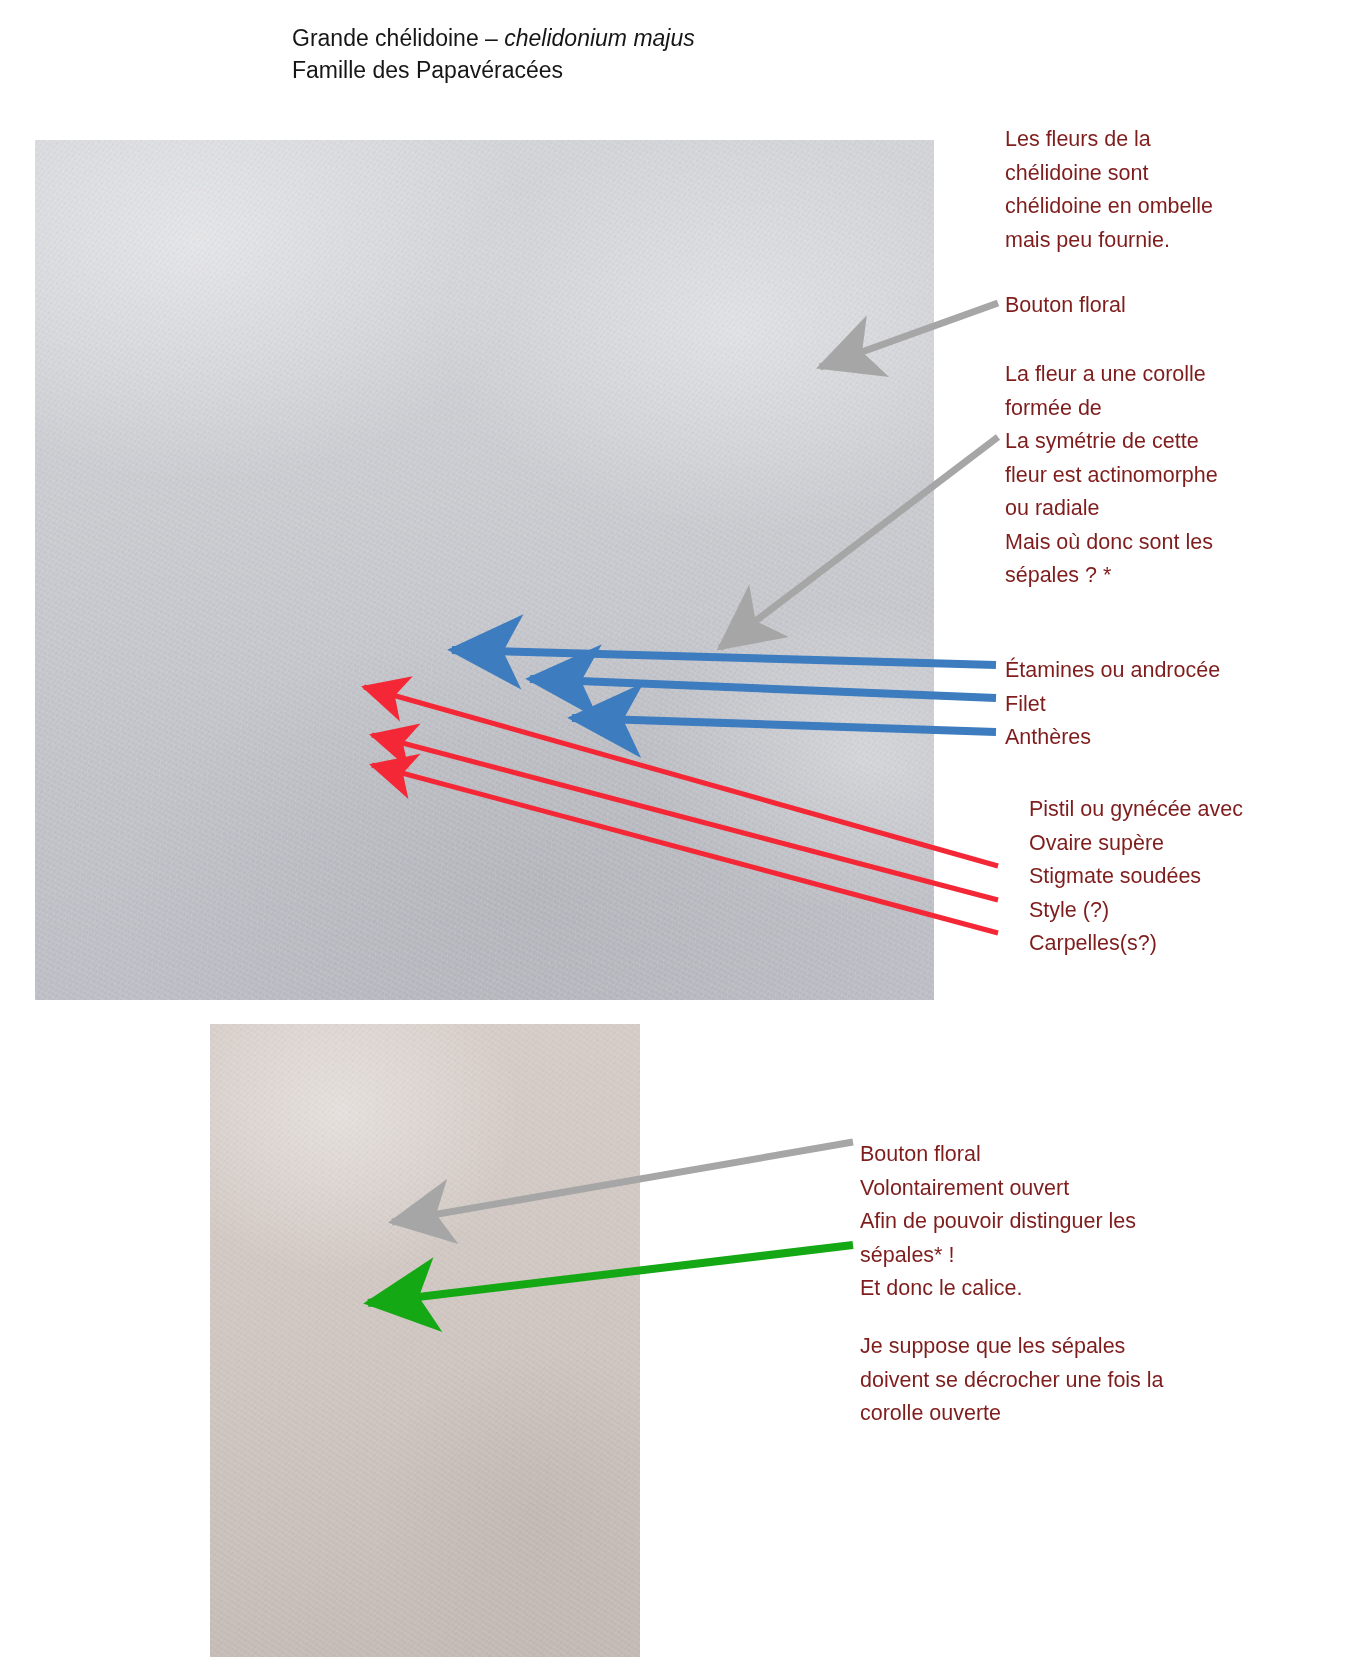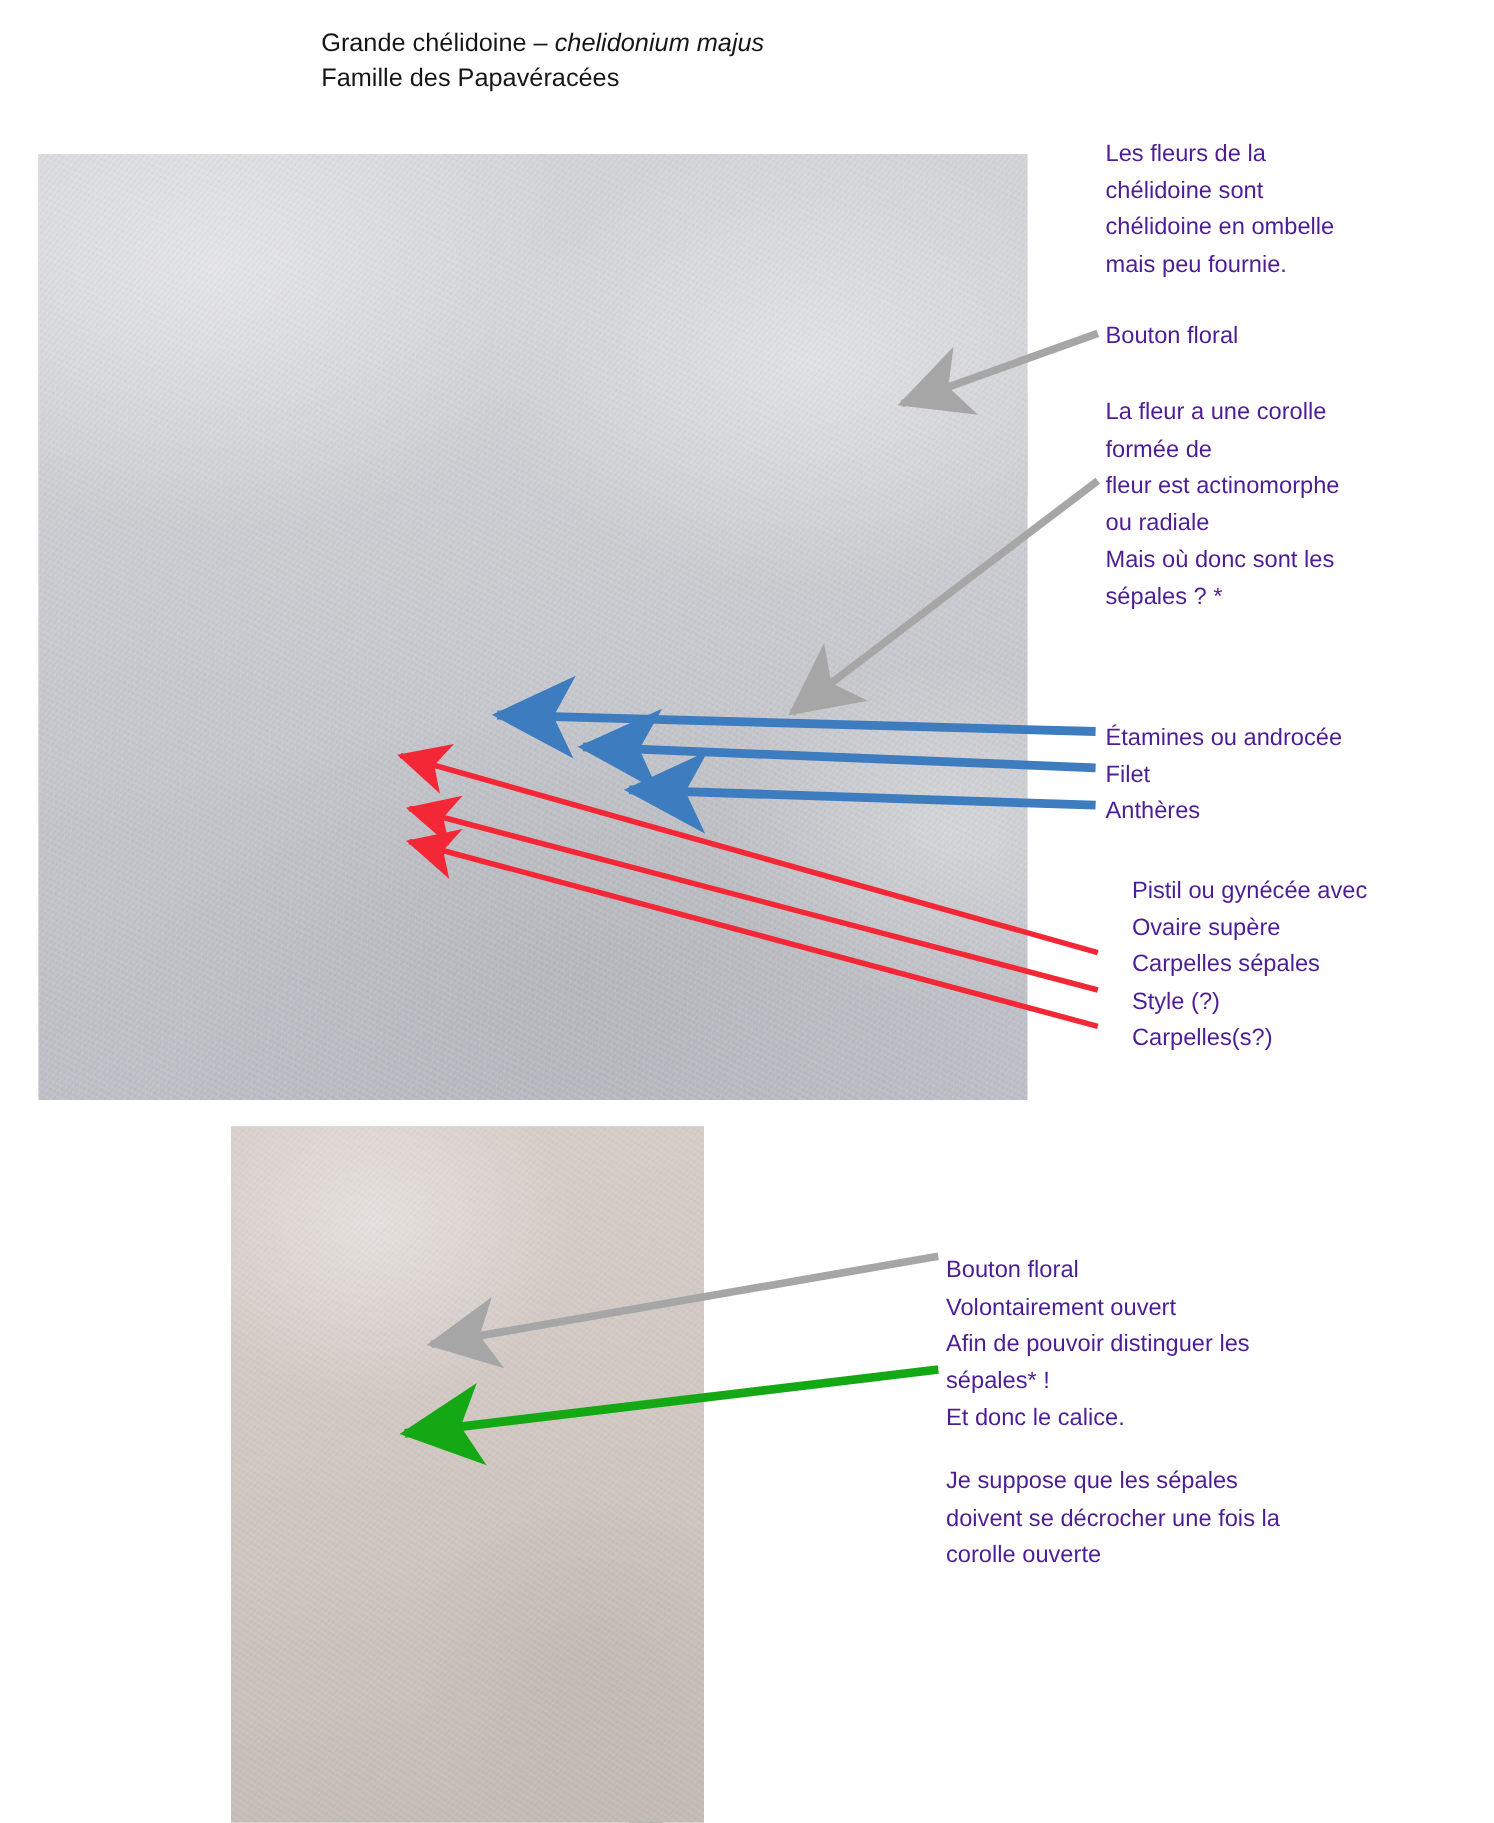--- a/index.html
+++ b/index.html
@@ -47,21 +47,21 @@
       linear-gradient(173deg,#d6cdc8 0%,#d0c7c2 45%,#c9c0bb 78%,#c3bab5 100%);
   }
   .paper-bud::after{
     content:"";position:absolute;inset:0;opacity:.45;
     background-image:
       repeating-linear-gradient(33deg, rgba(255,255,255,.14) 0 2px, rgba(0,0,0,0) 2px 5px),
       repeating-linear-gradient(-48deg, rgba(0,0,0,.045) 0 1px, rgba(0,0,0,0) 1px 4px);
   }
 
   
-  .note{position:absolute;font-size:21.5px;line-height:33.5px;color:#4c1d95;}
+  .note{position:absolute;font-size:21.5px;line-height:33.5px;color:#7f1d1d;}
   .note .l{white-space:nowrap;}
 
   #note-umbel{left:1005px;top:123px;width:350px;}
   #note-bud1{left:1005px;top:289px;}
   #note-corolla{left:1005px;top:358px;width:352px;}
   #note-etamines{left:1005px;top:654px;}
   #note-pistil{left:1029px;top:793px;}
   #note-bud2{left:860px;top:1138px;width:400px;}
   #note-suppose{left:860px;top:1330px;width:400px;}
 
@@ -279,36 +279,37 @@
     <div class="l">mais peu fournie.</div>
   </div>
 
   <div class="note" id="note-bud1">
     <div class="l">Bouton floral</div>
   </div>
 
   <div class="note" id="note-corolla">
     <div class="l">La fleur a une corolle</div>
     <div class="l">formée de</div>
+    <div class="l">La symétrie de cette</div>
     <div class="l">fleur est actinomorphe</div>
     <div class="l">ou radiale</div>
     <div class="l">Mais où donc sont les</div>
     <div class="l">sépales ? *</div>
   </div>
 
   <div class="note" id="note-etamines">
     <div class="l">Étamines ou androcée</div>
     <div class="l">Filet</div>
     <div class="l">Anthères</div>
   </div>
 
   <div class="note" id="note-pistil">
     <div class="l">Pistil ou gynécée avec</div>
     <div class="l">Ovaire supère</div>
-    <div class="l">Carpelles sépales</div>
+    <div class="l">Stigmate soudées</div>
     <div class="l">Style (?)</div>
     <div class="l">Carpelles(s?)</div>
   </div>
 
   <div class="note" id="note-bud2">
     <div class="l">Bouton floral</div>
     <div class="l">Volontairement ouvert</div>
     <div class="l">Afin de pouvoir distinguer les</div>
     <div class="l">sépales* !</div>
     <div class="l">Et donc le calice.</div>

